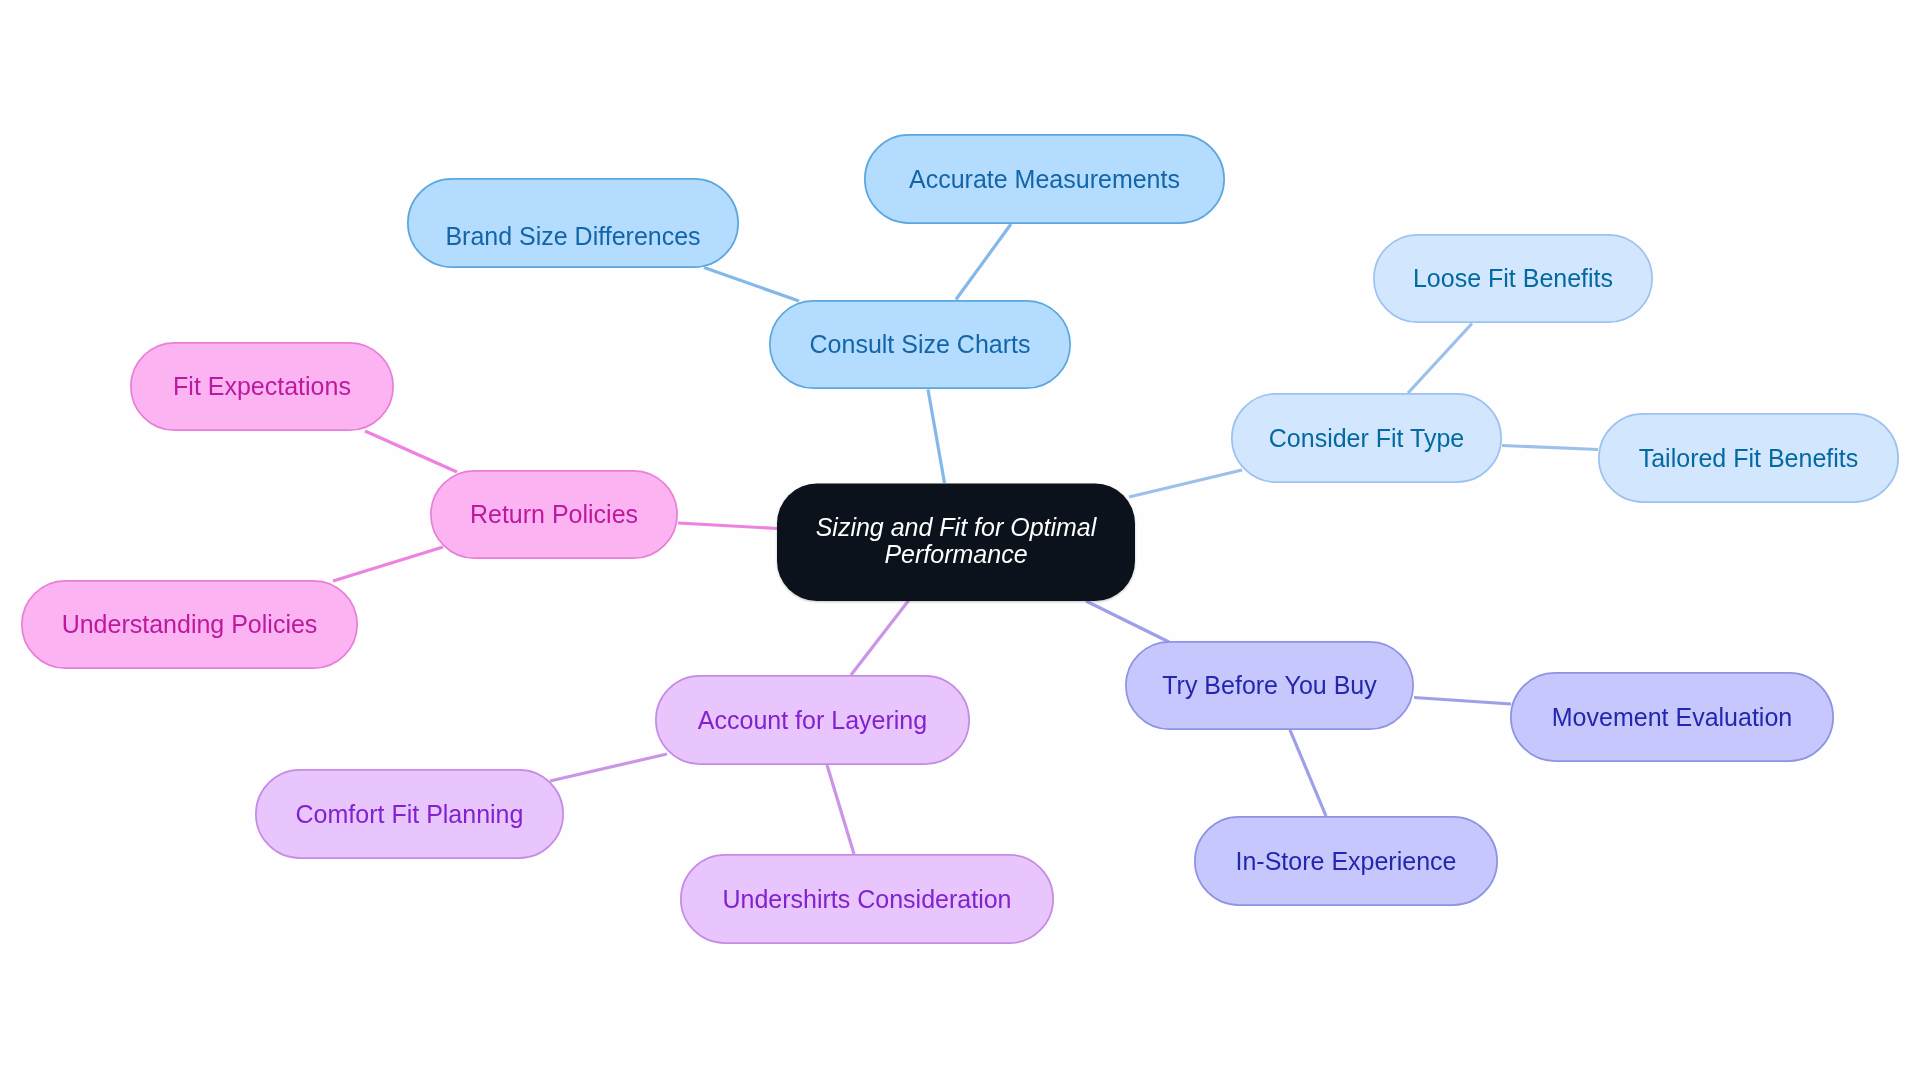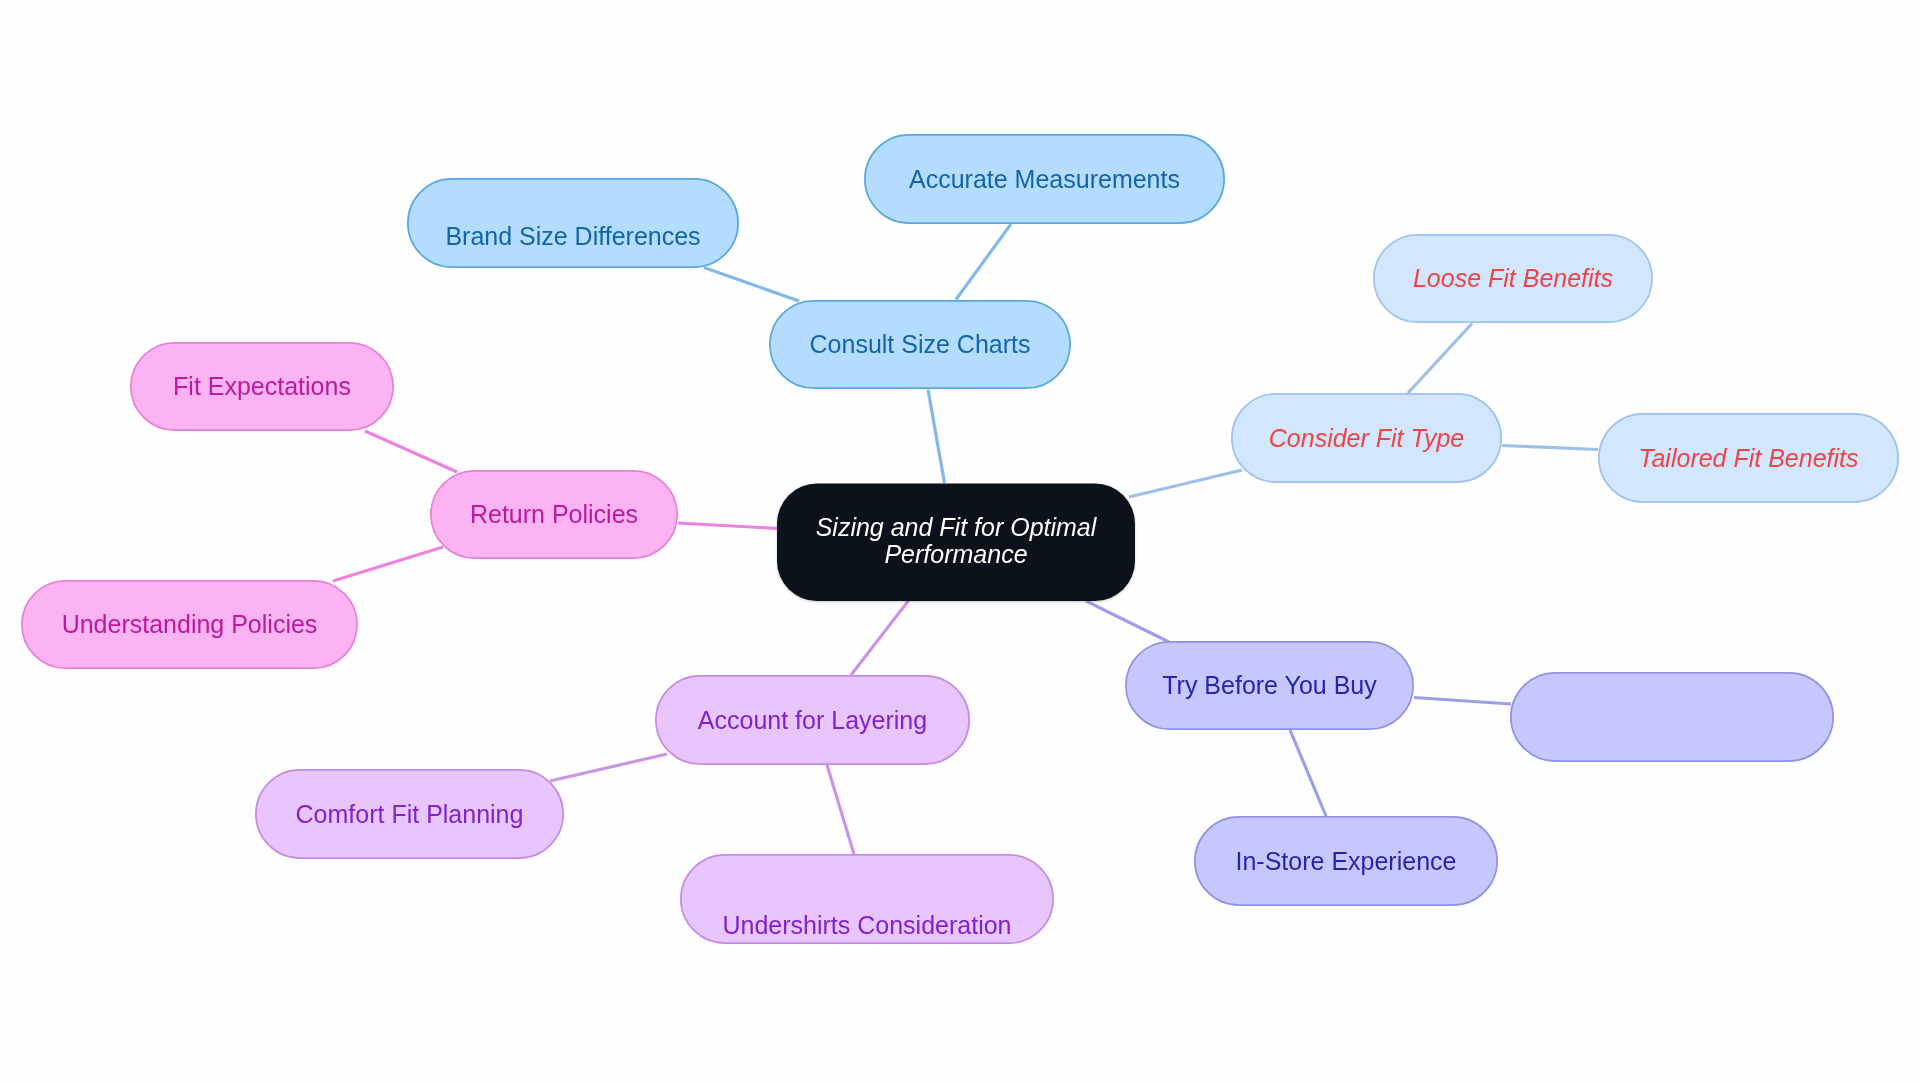--- a/index.html
+++ b/index.html
@@ -20,21 +20,21 @@
   .sh-indigo{fill:#c6c8fd;stroke:#8f92e2;}
   .sh-violet{fill:#e8c6fd;stroke:#c68ce3;}
   .sh-pink{fill:#fcb3f2;stroke:#e87fd6;}
   .mm-node{position:absolute;box-sizing:border-box;display:flex;
       align-items:center;justify-content:center;text-align:center;font-size:25px;}
   .mm-node .mm-label{display:block;line-height:27px;position:relative;top:0.4px;
       -webkit-font-smoothing:antialiased;transform:translateZ(0);}
   .mm-node.multiline .mm-label{top:-0.9px;font-style:italic;}
   .th-root{color:#ffffff;}
   .th-blue{color:#1365a8;}
-  .th-lightblue{color:#ef4444;font-style:italic;}
+  .th-lightblue{color:#0369a1;}
   .th-indigo{color:#2626ad;}
   .th-violet{color:#8122ce;}
   .th-pink{color:#bd199f;}
 </style>
 </head>
 <body>
 
 <div id="stage">
 
   <svg id="edge-layer" viewBox="0 0 1920 1083">
@@ -97,30 +97,33 @@
     </div>
     <div class="mm-node th-lightblue" style="left: 1373px; top: 234px; width: 280px; height: 89px; font-size: 25px;">
       <span class="mm-label">Loose Fit Benefits</span>
     </div>
     <div class="mm-node th-lightblue" style="left: 1598px; top: 413px; width: 301px; height: 90px; font-size: 25px; align-items: center;">
       <span class="mm-label">Tailored Fit Benefits</span>
     </div>
     <div class="mm-node th-indigo" style="left: 1125px; top: 641px; width: 289px; height: 89px; font-size: 25px;">
       <span class="mm-label">Try Before You Buy</span>
     </div>
+    <div class="mm-node th-indigo" style="left: 1510px; top: 672px; width: 324px; height: 90px; font-size: 25px;">
+      <span class="mm-label">Movement Evaluation</span>
+    </div>
     <div class="mm-node th-indigo" style="left: 1194px; top: 816px; width: 304px; height: 90px; font-size: 25px;">
       <span class="mm-label">In-Store Experience</span>
     </div>
     <div class="mm-node th-violet" style="left: 655px; top: 675px; width: 315px; height: 90px; font-size: 25px;">
       <span class="mm-label">Account for Layering</span>
     </div>
     <div class="mm-node th-violet" style="left: 255px; top: 769px; width: 309px; height: 90px; font-size: 25px;">
       <span class="mm-label">Comfort Fit Planning</span>
     </div>
-    <div class="mm-node th-violet" style="left: 680px; top: 880px; width: 374px; height: 90px; font-size: 25px;">
+    <div class="mm-node th-violet" style="left: 680px; top: 854px; width: 374px; height: 90px; font-size: 25px;">
       <span class="mm-label">Undershirts Consideration</span>
     </div>
     <div class="mm-node th-pink" style="left: 130px; top: 342px; width: 264px; height: 89px; font-size: 25px;">
       <span class="mm-label">Fit Expectations</span>
     </div>
     <div class="mm-node th-pink" style="left: 430px; top: 470px; width: 248px; height: 89px; font-size: 25px;">
       <span class="mm-label">Return Policies</span>
     </div>
     <div class="mm-node th-pink" style="left: 21px; top: 580px; width: 337px; height: 89px; font-size: 25px;">
       <span class="mm-label">Understanding Policies</span>

